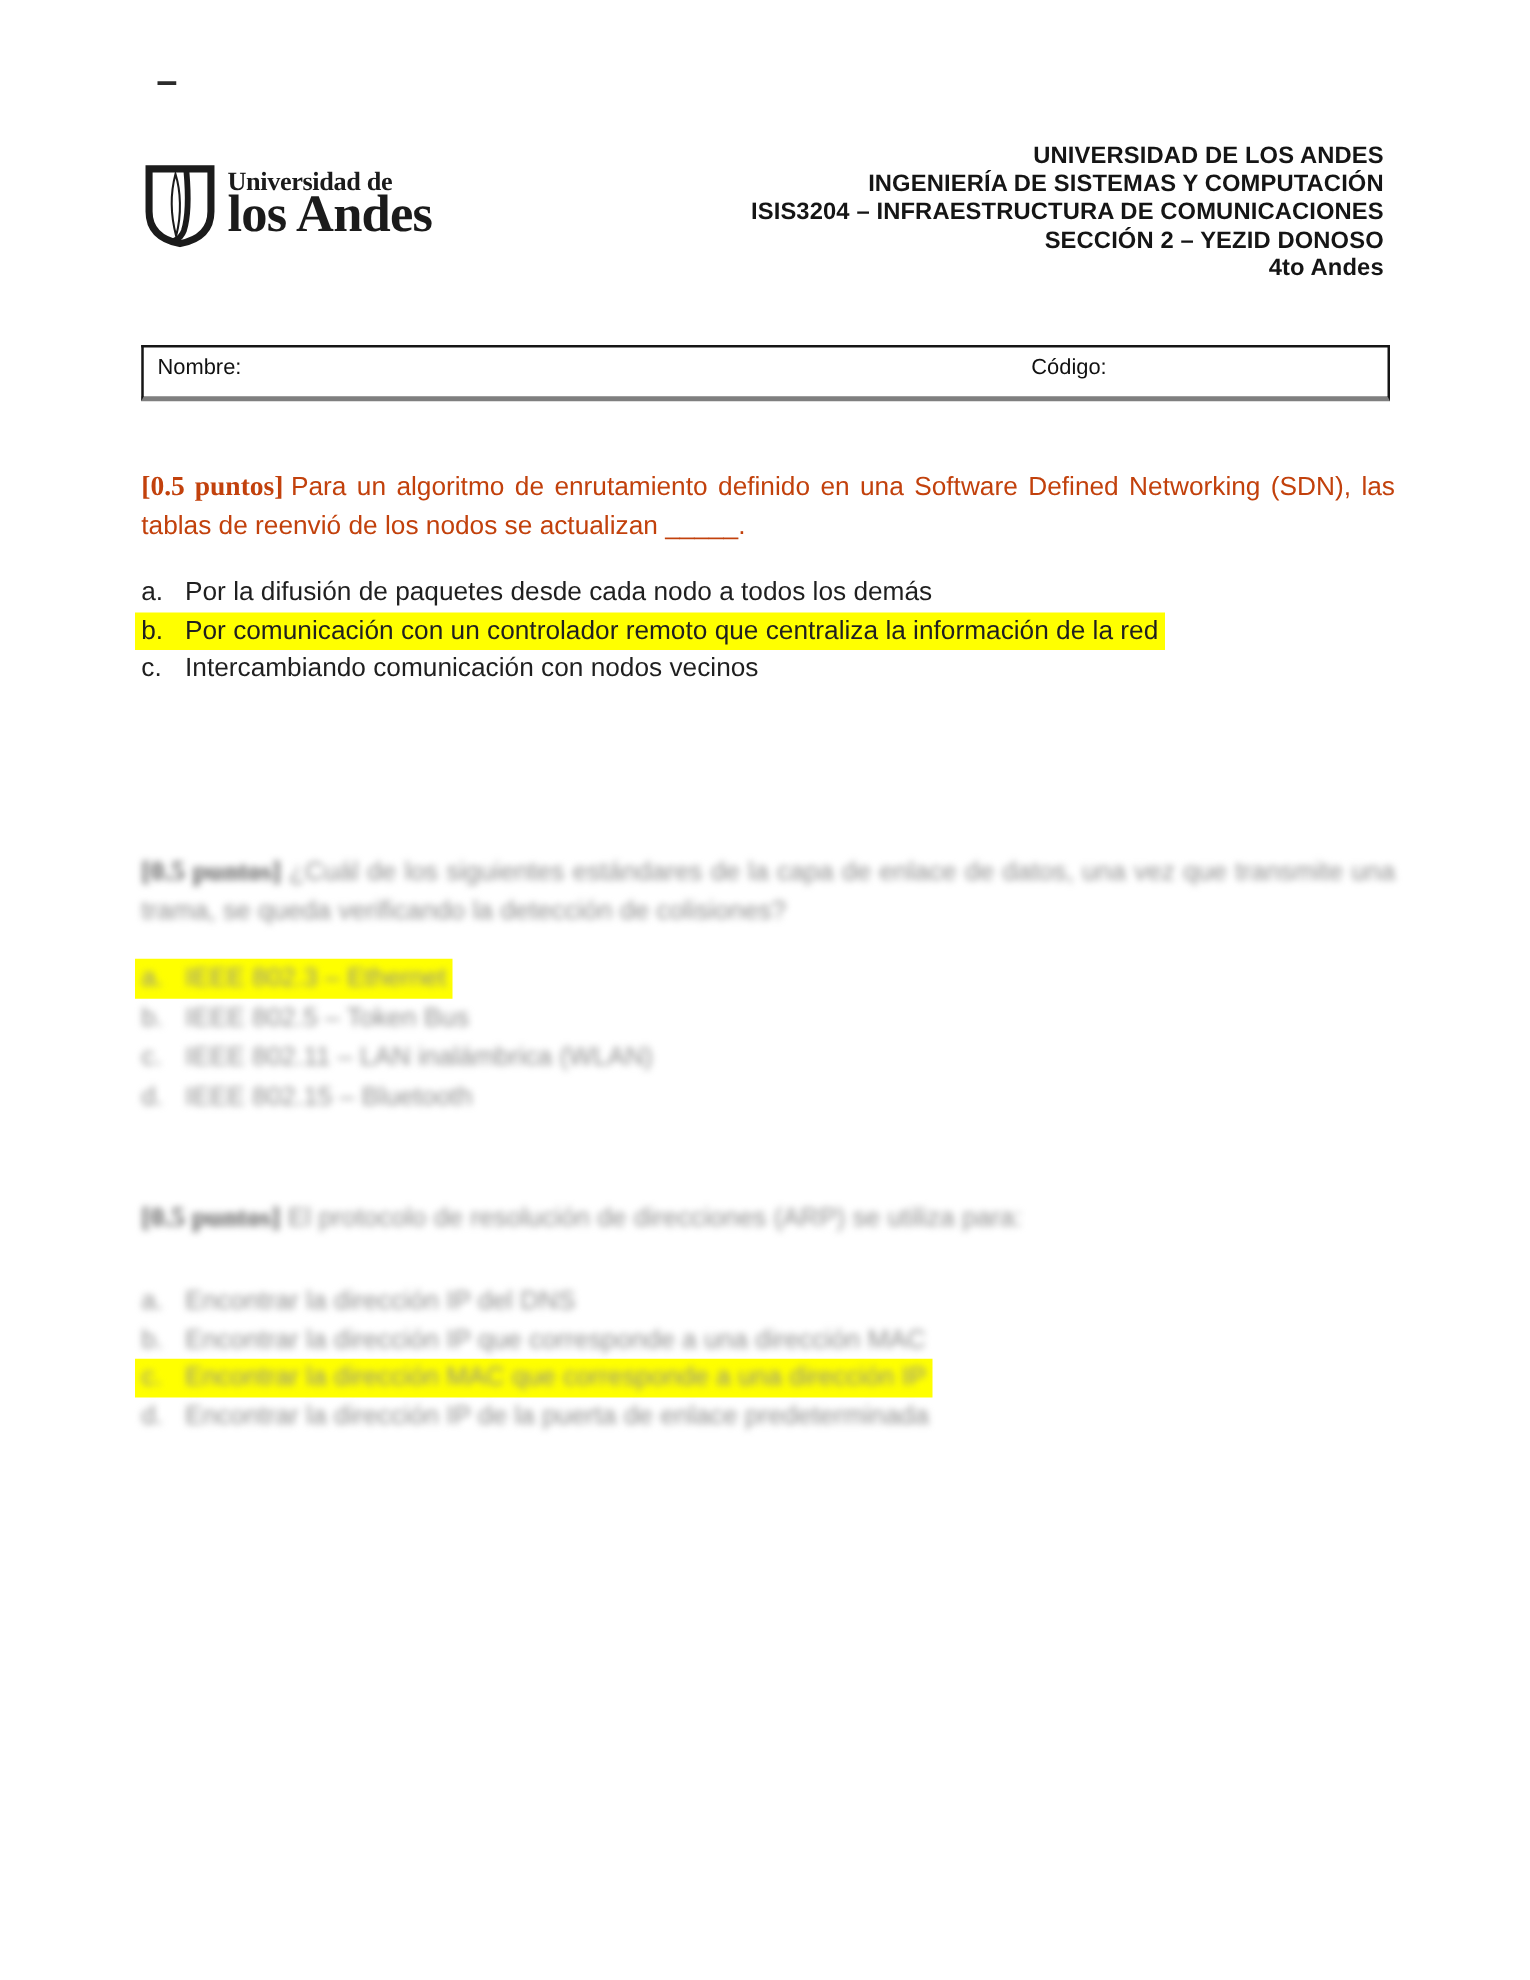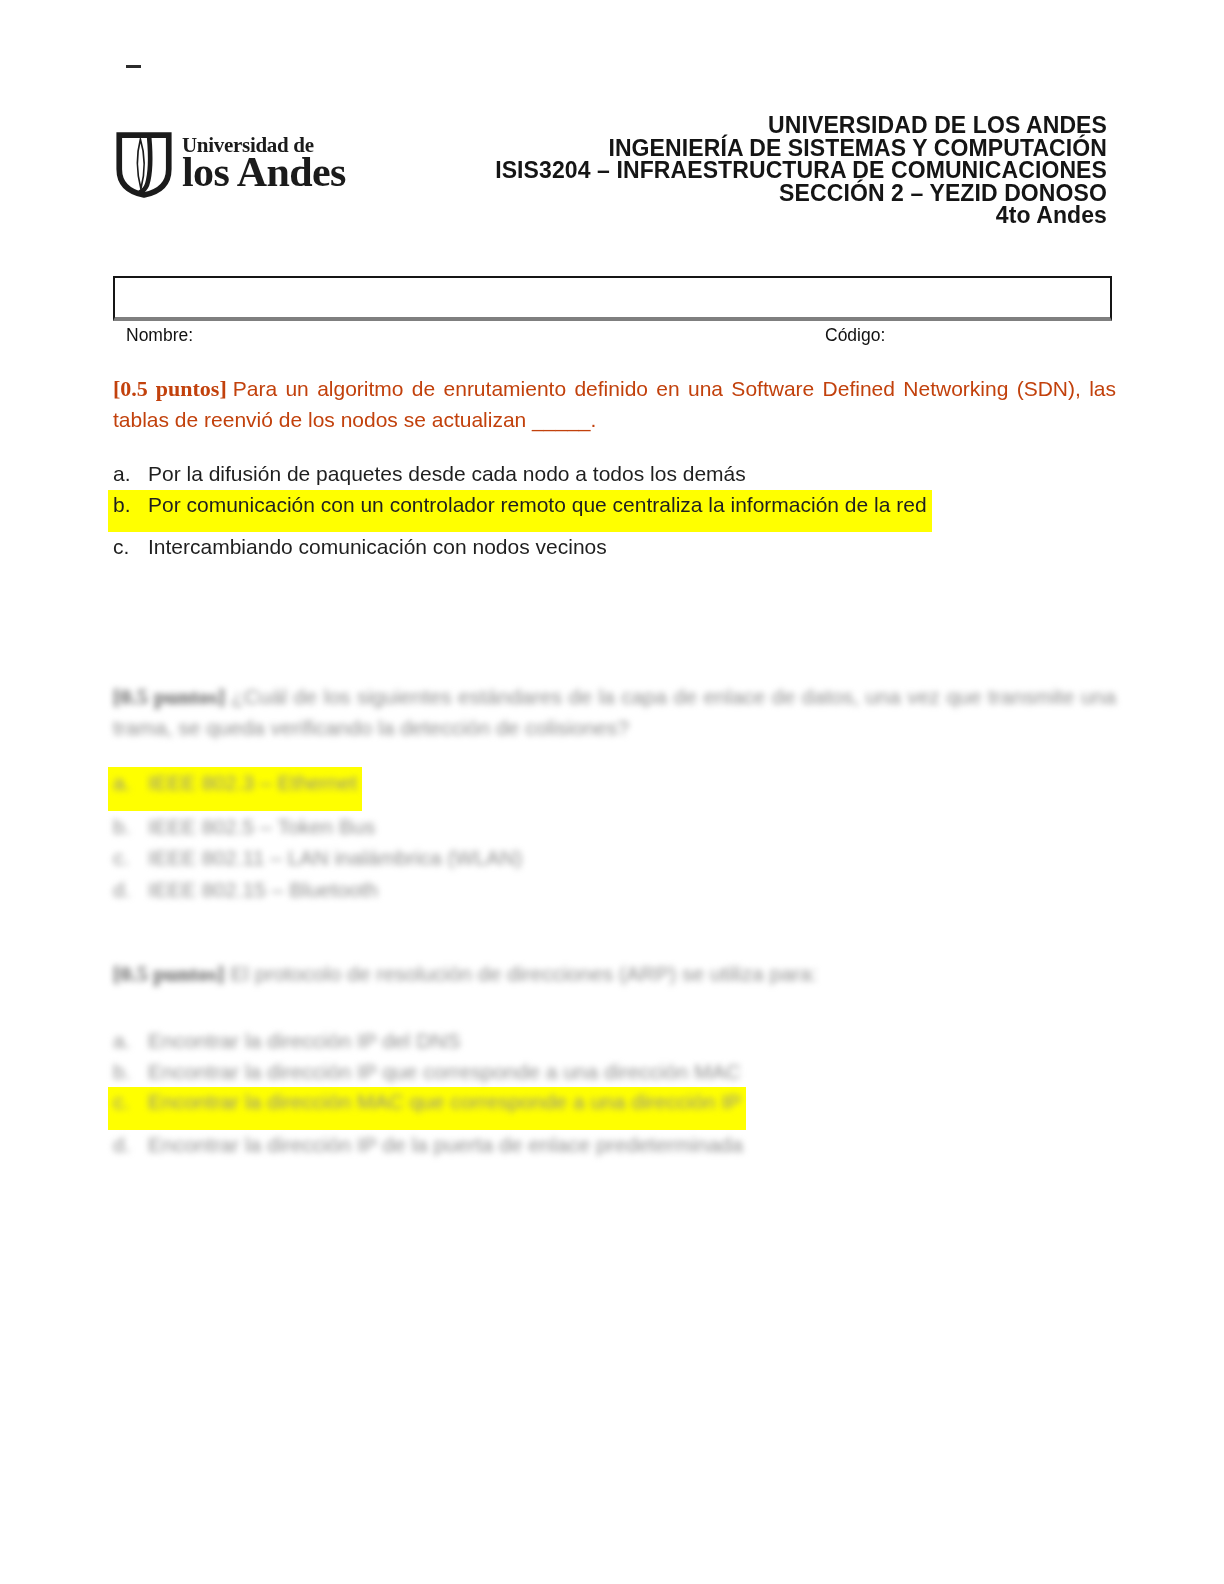--- a/index.html
+++ b/index.html
@@ -14,29 +14,29 @@
   
   .logo { position:absolute; left:115px; top:127px; display:flex; align-items:flex-start;font-family:Liberation Serif, serif; }
   .logo svg { width:58px; height:66px; margin-top:5px; }
   .logo-text { margin-left:9px; color:#1b1b1b; }
   .logo-l1 { font-size:21px; font-weight:700; line-height:24px; letter-spacing:-0.3px; margin-top:6px; }
   .logo-l2 { font-size:42px; font-weight:700; line-height:31px; letter-spacing:-0.6px; }
 
   
   .hdr {
     position:absolute; top:114px; right:117px; text-align:right;
-    font-size:23px; font-weight:700; line-height:22.6px; color:#151515; letter-spacing:0.1px;
+    font-size:19px; font-weight:700; line-height:22.6px; color:#151515; letter-spacing:0.1px;
   }
 
   
   .namebox {
     position:absolute; left:113px; top:276px; width:995px; height:39px;
     border:2px solid #151515; border-bottom:4px solid #7f7f7f; background:#ffffff;
   }
-  .nb-label { position:absolute; top:5px; font-size:17.5px; color:#111111;margin-top:42px; }
+  .nb-label { position:absolute; top:5px; font-size:17.5px; color:#111111; }
   .nb-name { left:11px; }
   .nb-code { left:710px; }
 
   
   .stem {
     margin:0; font-size:21px; line-height:31px; text-align:justify; color:#c2410c;
   }
   .pts {
     font-family:"Liberation Serif", serif; font-weight:700; font-size:22px; margin-right:6px;
   }
@@ -45,21 +45,21 @@
   .q3s { position:absolute; left:113px; top:958px; width:1003px; }
 
   
   .opts { position:absolute; left:113px; }
   .opts1 { top:459px; }
   .opts2 { top:767px; }
   .opts3 { top:1026px; }
   .opt { font-size:21px; line-height:30.5px; white-space:nowrap; }
   .opts2 .opt { line-height:31.5px; }
   .letter { display:inline-block; width:35px; }
-  .hl { background:#ffff00; width:fit-content; margin-left:-5px; padding:0 5px 12px 5px; }
+  .hl { background:#ffff00; width:fit-content; margin-left:-5px; padding:0 5px 0 5px; }
 
   
   .blurred .stem { filter:blur(3px); color:#8f8f8f; }
   .blurred .pts { color:#5f5f5f; }
   .blurred .inner { display:inline-block; filter:blur(3px); color:#8f8f8f; }
 </style>
 </head>
 <body>
 
 <div class="page">

